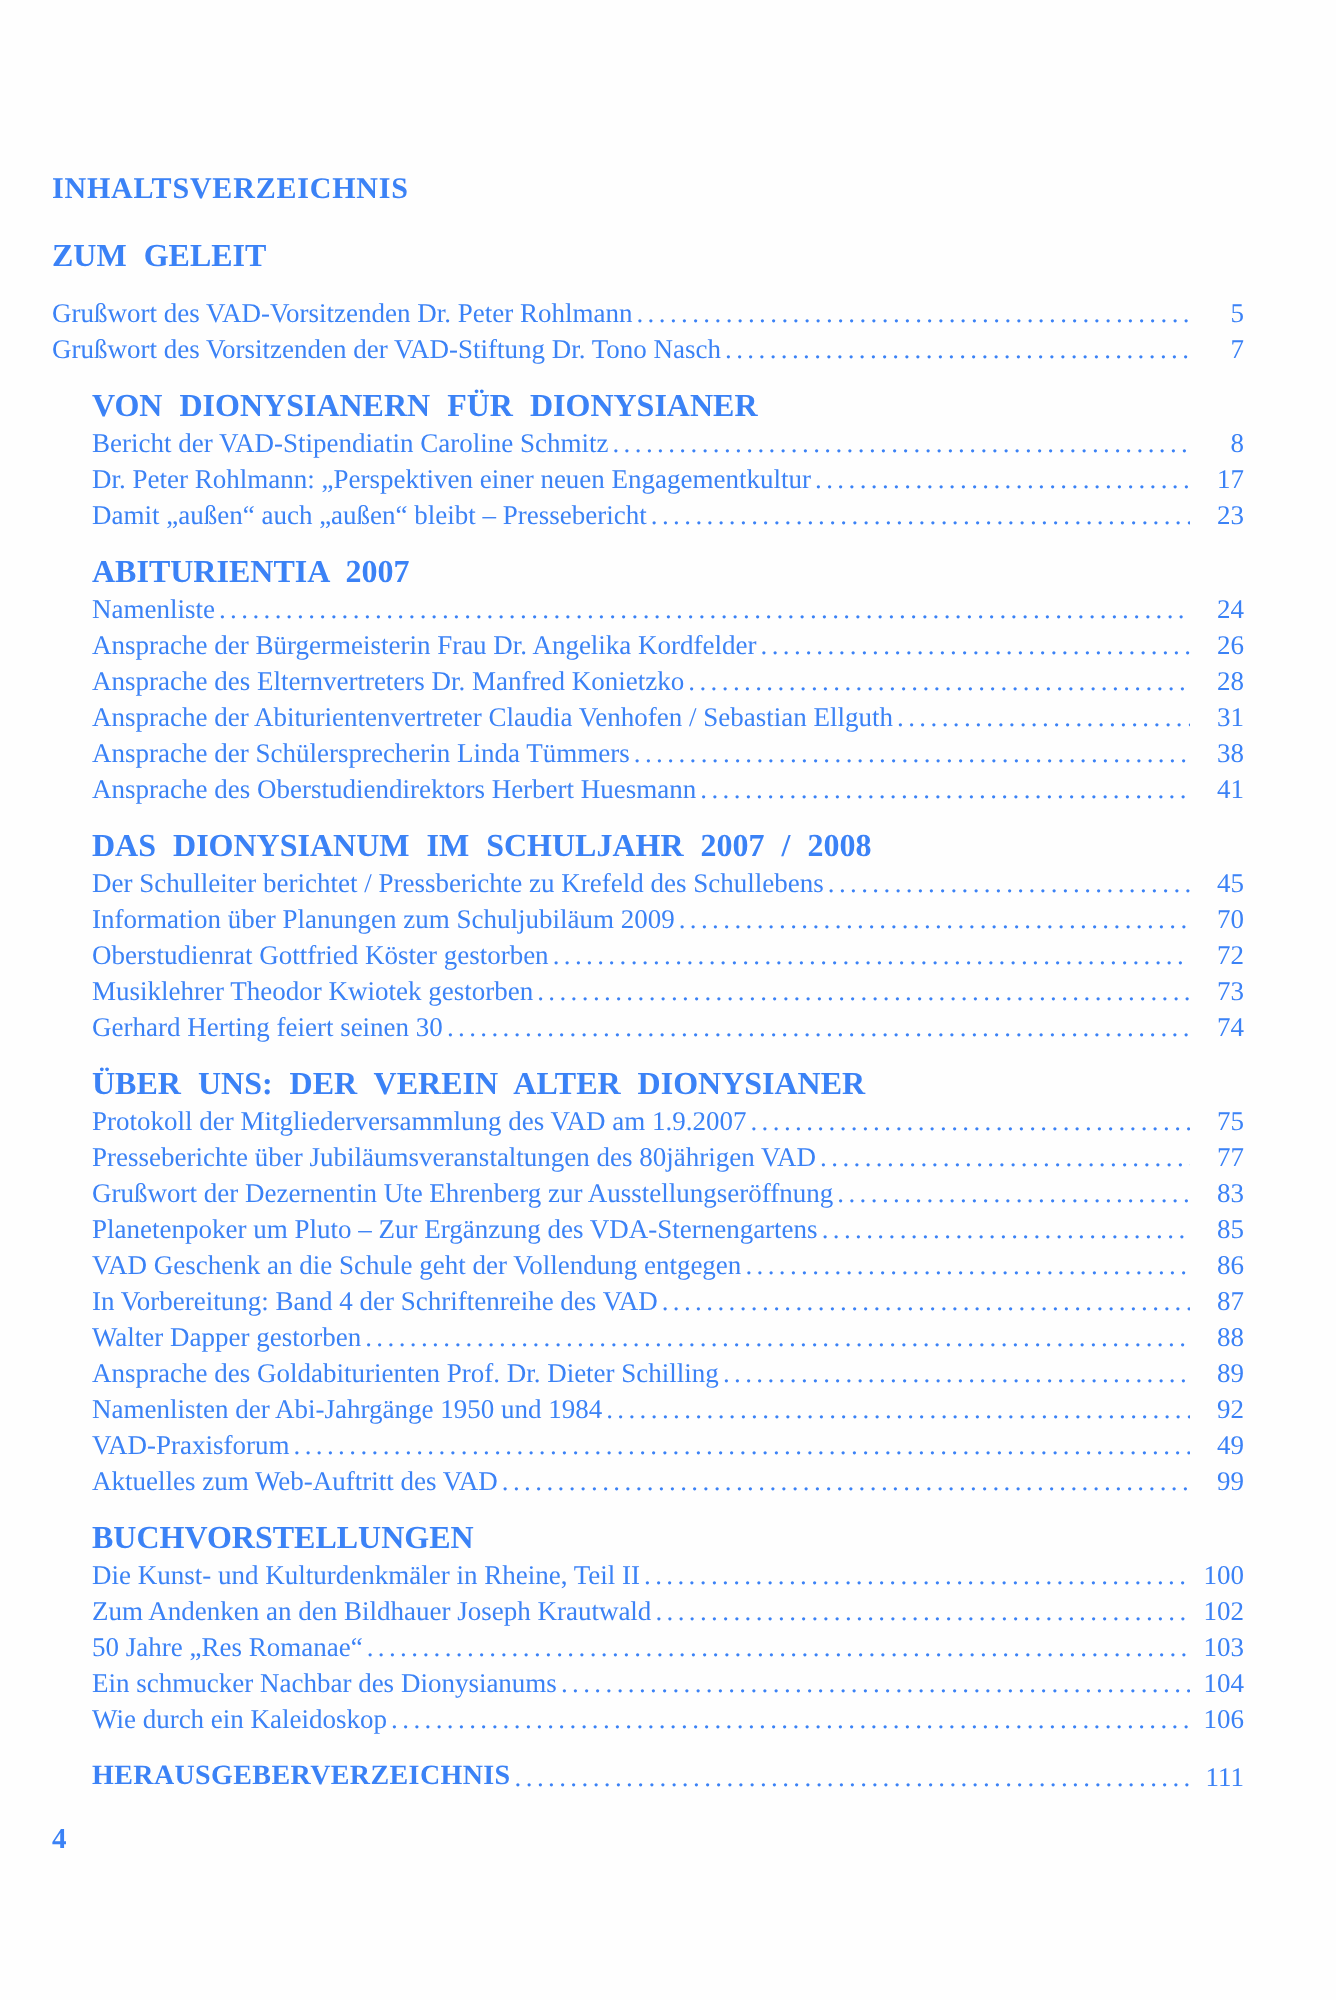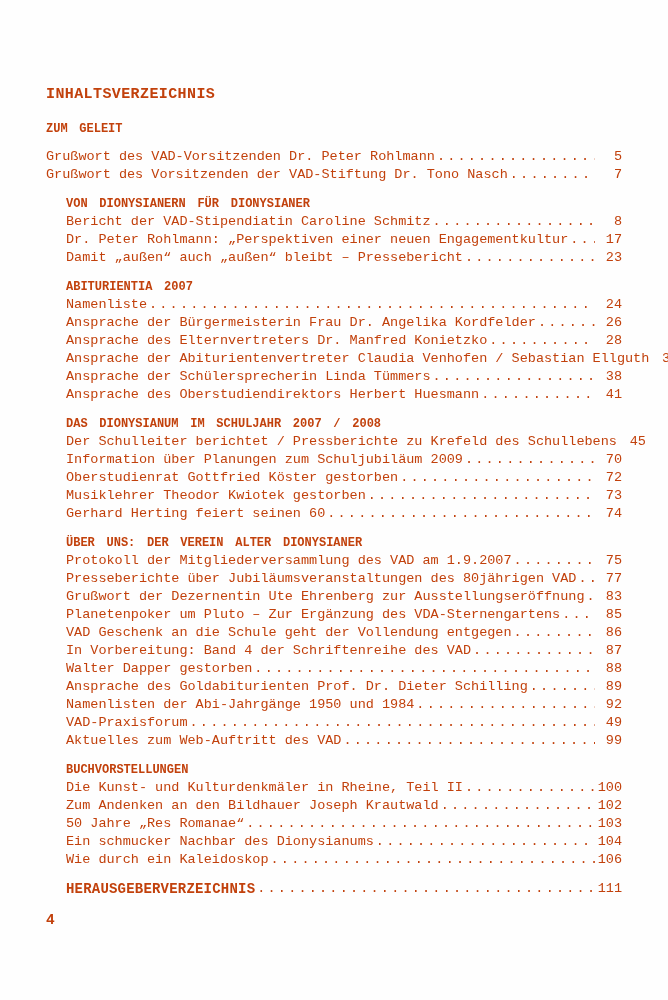--- a/index.html
+++ b/index.html
@@ -6,38 +6,38 @@
     margin: 0;
     padding: 0;
     background: #ffffff;
   }
   .page {
     position: relative;
     box-sizing: border-box;
     width: 668px;
     height: 1000px;
     background: #fefefe;
-    padding: 86px 46px 0 46px;
-    font-family: Liberation Mono, monospace;
-    color: #c2410c;
+    padding: 86px 46px 0 26px;
+    font-family: Liberation Serif, serif;
+    color: #3b82f6;
     overflow: hidden;
   }
   .doc-title {
     font-size: 15px;
     line-height: 18px;
     font-weight: bold;
     letter-spacing: 0.4px;
     margin: 0 0 16px 0;
   }
   .section + .section {
     margin-top: 11px;
     margin-left: 20px;
   }
   .sec-heading {
-    font-size: 12px;
+    font-size: 16px;
     line-height: 18px;
     font-weight: bold;
     word-spacing: 4.5px;
     margin: 0;
   }
   .section.gap-after-heading .sec-heading {
     margin-bottom: 10px;
   }
   .row {
     display: flex;
@@ -163,21 +163,21 @@
           <span class="t">Oberstudienrat Gottfried Köster gestorben</span>
           <span class="dots"></span>
           <span class="pg">72</span>
         </div>
         <div class="row">
           <span class="t">Musiklehrer Theodor Kwiotek gestorben</span>
           <span class="dots"></span>
           <span class="pg">73</span>
         </div>
         <div class="row">
-          <span class="t">Gerhard Herting feiert seinen 60</span>
+          <span class="t">Gerhard Herting feiert seinen 30</span>
           <span class="dots"></span>
           <span class="pg">74</span>
         </div>
       </div>
       <div class="section">
         <h2 class="sec-heading">ÜBER UNS: DER VEREIN ALTER DIONYSIANER</h2>
         <div class="row">
           <span class="t">Protokoll der Mitgliederversammlung des VAD am 1.9.2007</span>
           <span class="dots"></span>
           <span class="pg">75</span>

